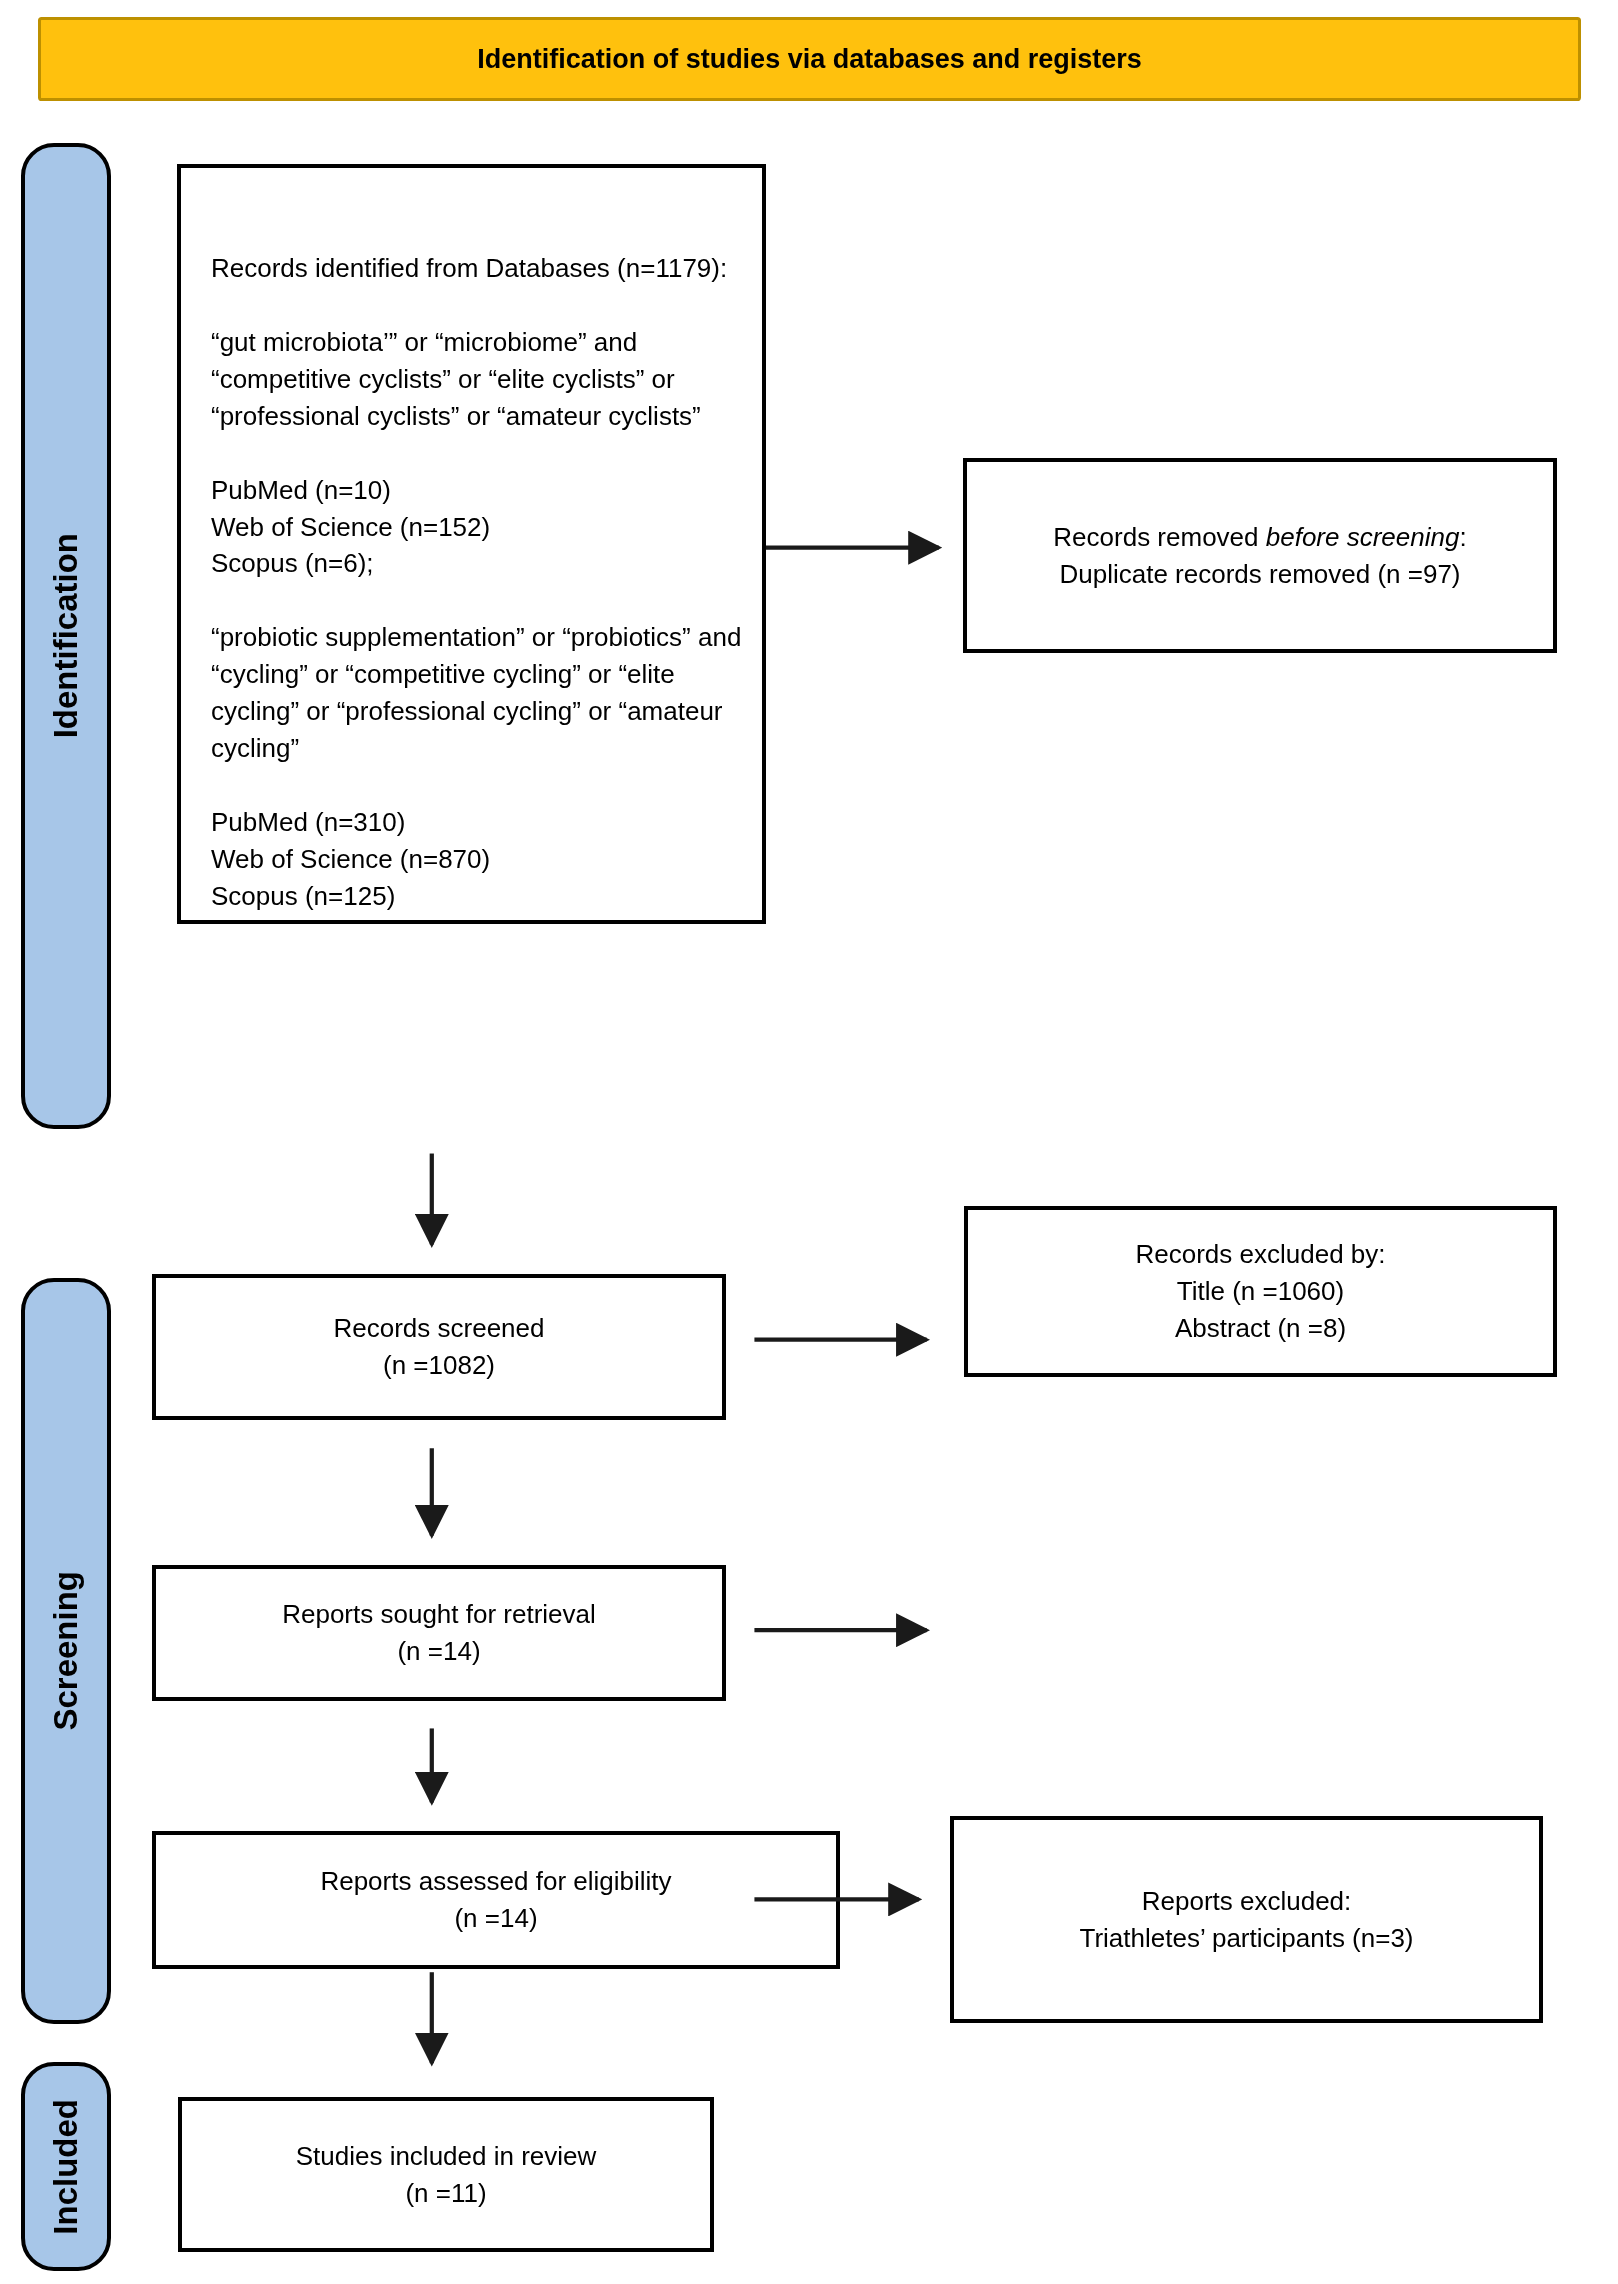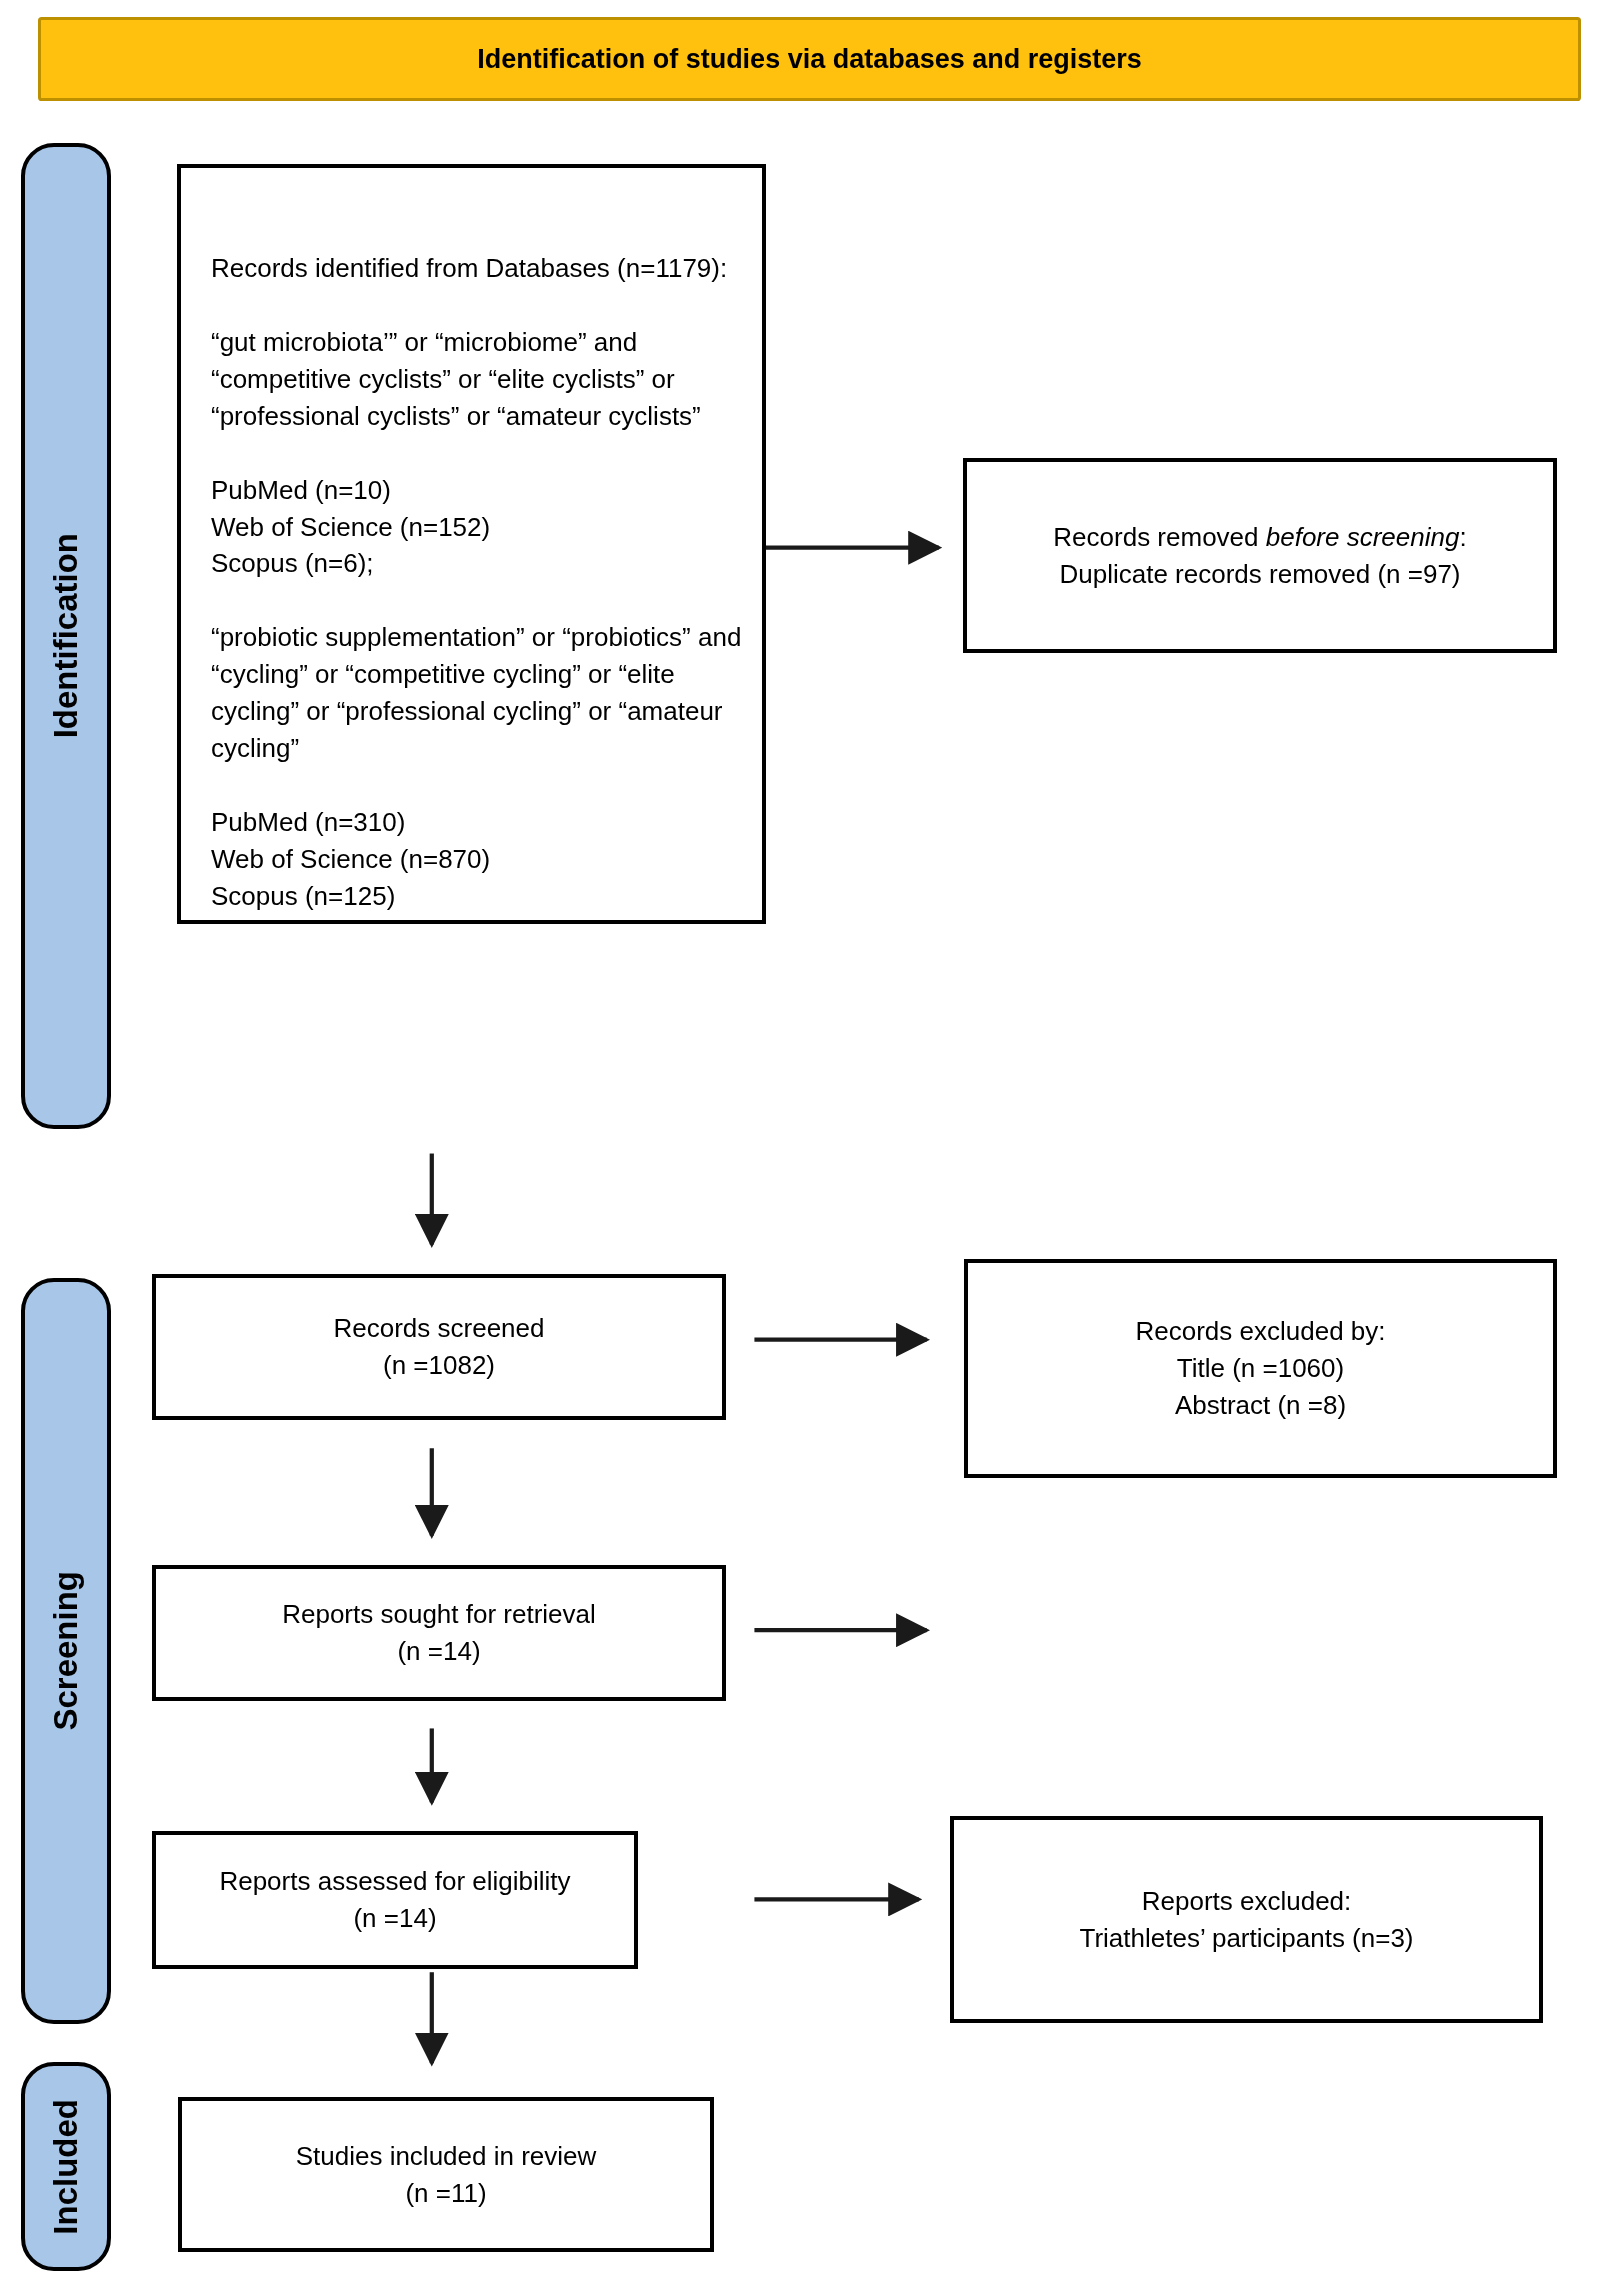--- a/index.html
+++ b/index.html
@@ -15,24 +15,24 @@
   .pill-identification{top:143px;height:986px;}
   .pill-screening{top:1278px;height:746px;}
   .pill-included{top:2062px;height:209px;}
   .fbox{position:absolute;background:#fff;border:4.2px solid #000;box-sizing:border-box;
     font-size:26px;line-height:1.42;}
   .cbox{display:flex;flex-direction:column;align-items:center;justify-content:center;text-align:center;}
   .box-identified{left:177px;top:164px;width:589px;height:760px;padding:82px 18px 0 30px;}
   .box-identified p{margin:0 0 37px 0;white-space:pre-line;}
   .box-removed{left:963px;top:458px;width:594px;height:195px;}
   .box-screened{left:152px;top:1274px;width:574px;height:146px;}
-  .box-excluded-by{left:964px;top:1259px;width:593px;height:219px;}
+  .box-excluded-by{left:964px;top:1206px;width:593px;height:171px;}
   .box-sought{left:152px;top:1565px;width:574px;height:136px;}
   .box-not-retrieved{left:964px;top:1579px;width:593px;height:127px;}
-  .box-assessed{left:152px;top:1831px;width:486px;height:138px;}
+  .box-assessed{left:152px;top:1831px;width:688px;height:138px;}
   .box-reports-excluded{left:950px;top:1816px;width:593px;height:207px;}
   .box-studies{left:178px;top:2097px;width:536px;height:155px;}
   .arrows{position:absolute;left:0;top:0;width:1618px;height:2284px;pointer-events:none;}
   .em{font-style:italic;}
 </style>
 </head>
 <body>
 
 <div class="canvas">
 

